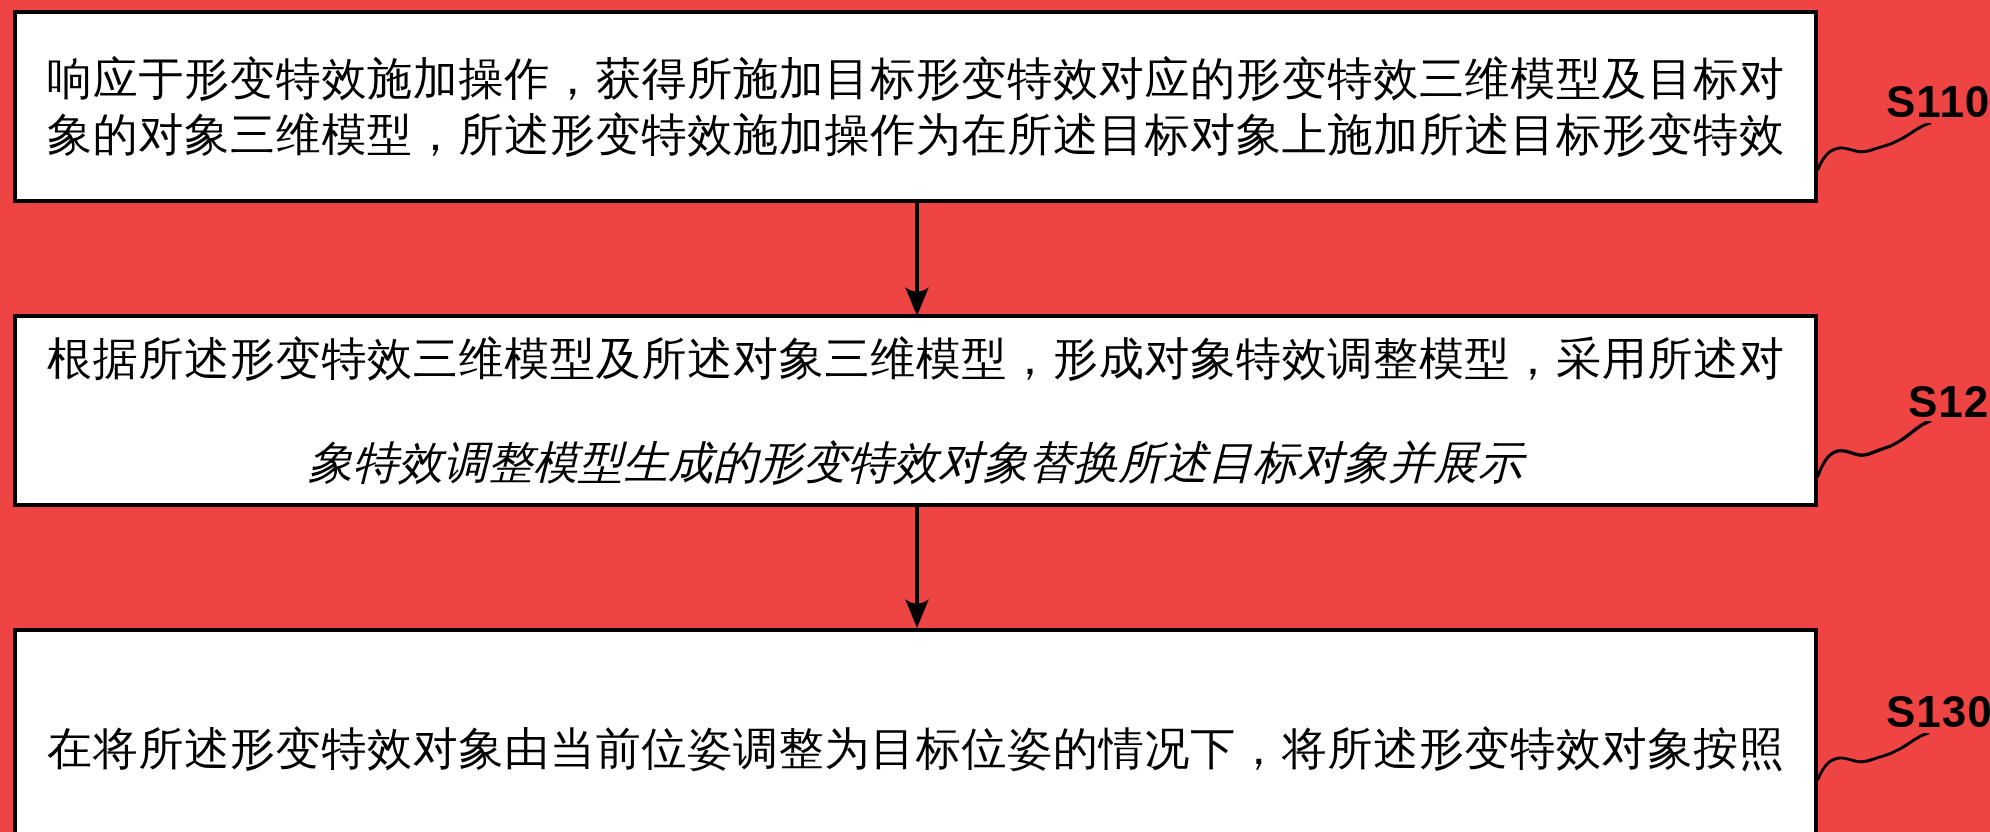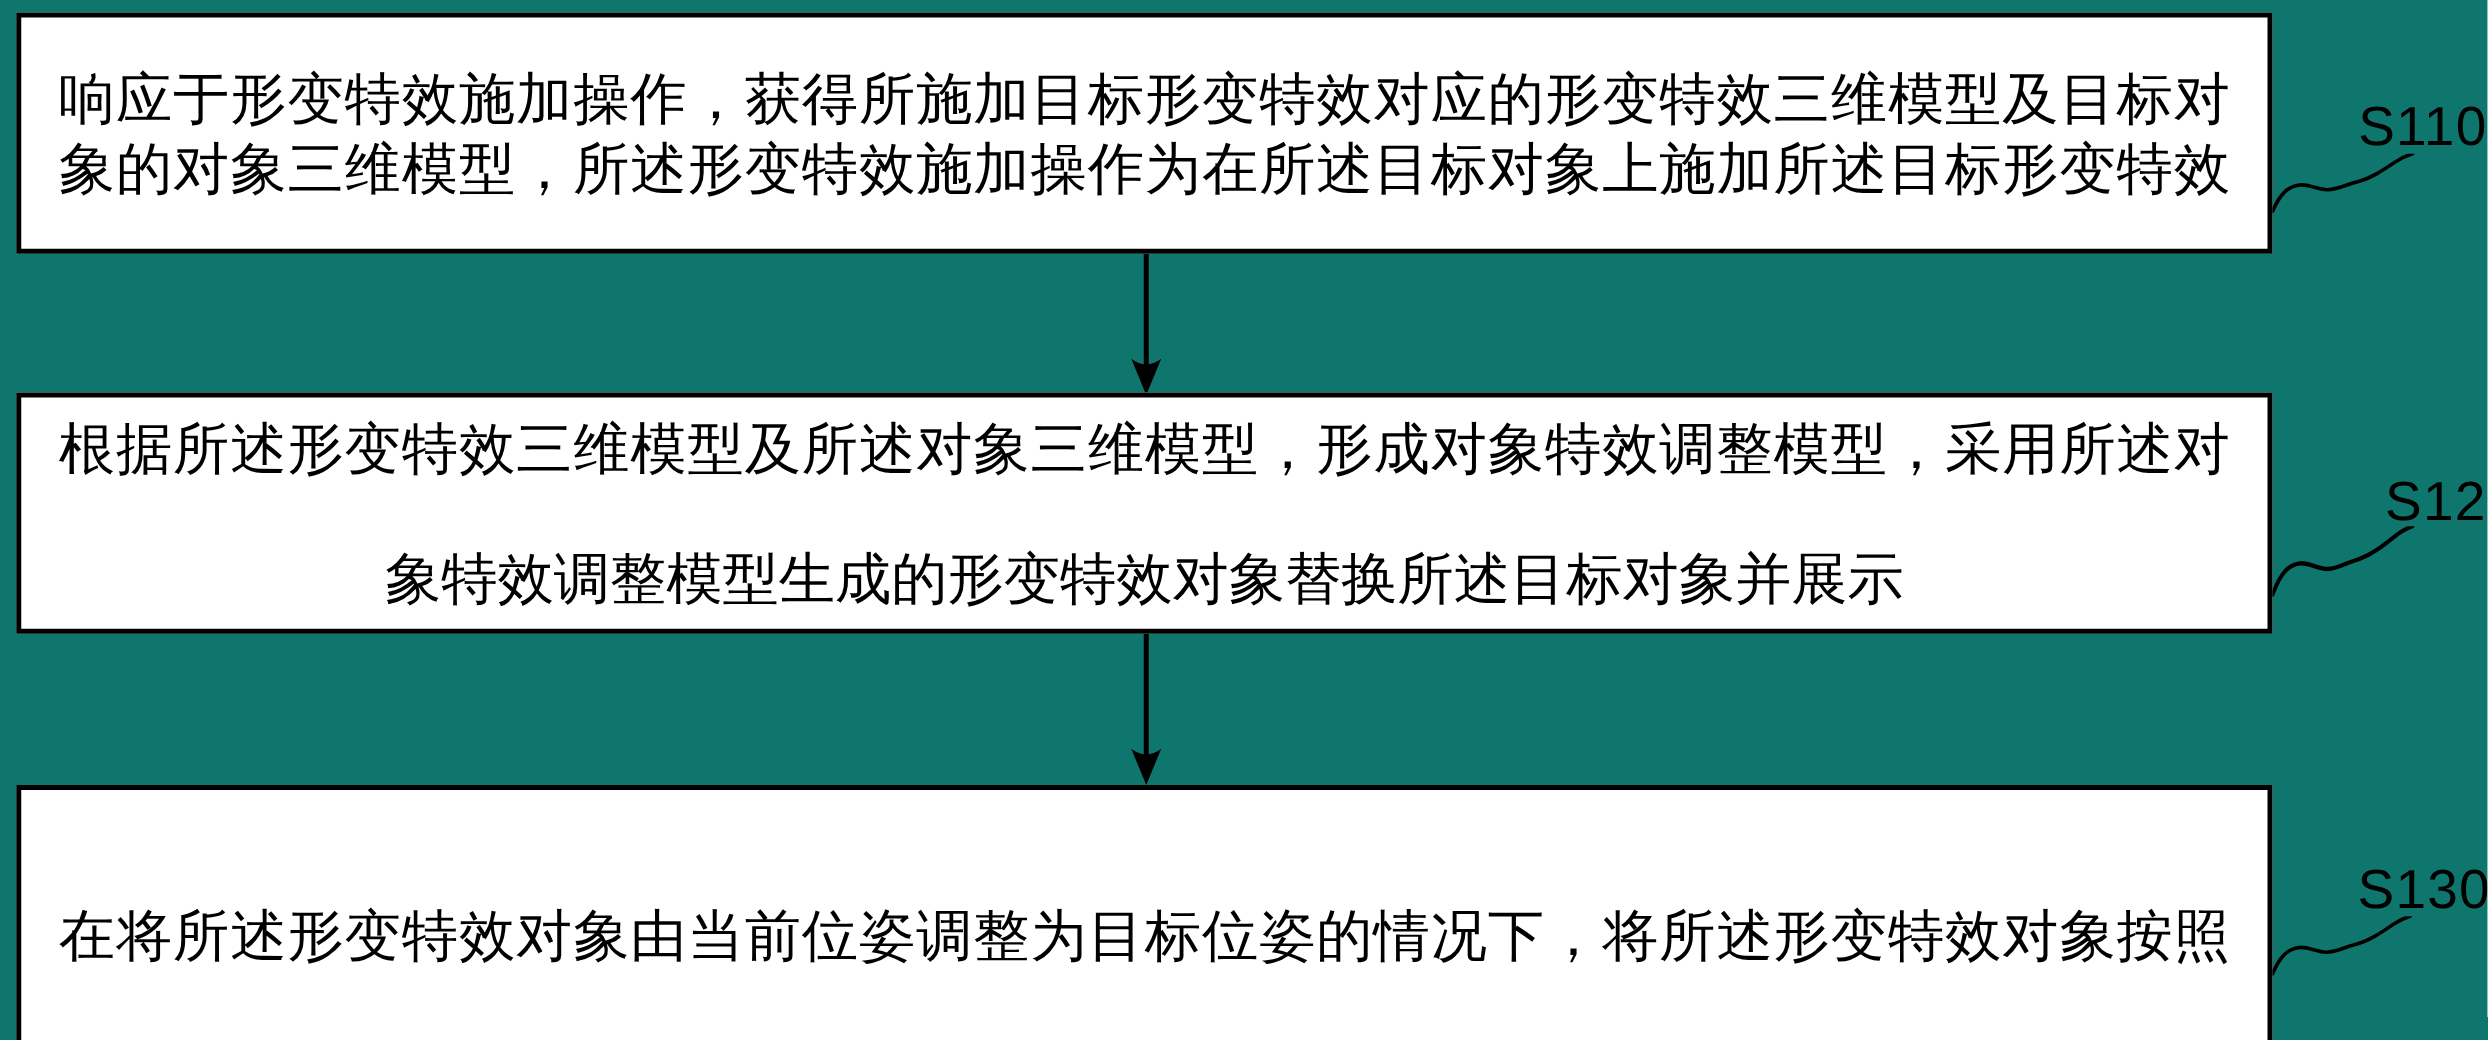--- a/index.html
+++ b/index.html
@@ -4,21 +4,21 @@
 <style>
   html, body {
     margin: 0;
     padding: 0;
     background: #ffffff;
   }
   .canvas {
     position: relative;
     width: 1990px;
     height: 832px;
-    background: #0f766e;
+    background: #ef4444;
     overflow: hidden;
     font-family: "Liberation Serif", "DejaVu Serif", serif;
   }
   .step-box {
     position: absolute;
     left: 13px;
     width: 1805px;
     box-sizing: border-box;
     border: 4px solid #000000;
     background: #ffffff;
@@ -36,36 +36,37 @@
     line-height: 56px;
     color: #000000;
     white-space: nowrap;
   }
   .line-justify {
     text-align: justify;
     text-align-last: justify;
   }
   .line-center {
     text-align: center;
+    font-style: italic;
   }
   .flow-arrow {
     position: absolute;
     left: 902px;
     width: 30px;
     display: block;
   }
   .arrow-1 { top: 203px; height: 113px; }
   .arrow-2 { top: 507px; height: 121px; }
   .step-label {
     position: absolute;
     left: 1886px;
     width: 104px;
     font-family: "Liberation Sans", "DejaVu Sans", sans-serif;
     font-size: 44px;
-    font-weight: 400;
+    font-weight: 700;
     line-height: 44px;
     letter-spacing: 1px;
     color: #000000;
     white-space: nowrap;
     text-align: right;
   }
   .label-1 { top: 80px; }
   .label-2 { top: 380px; margin-left: 22px; }
   .label-3 { top: 690px; }
   .leader {

